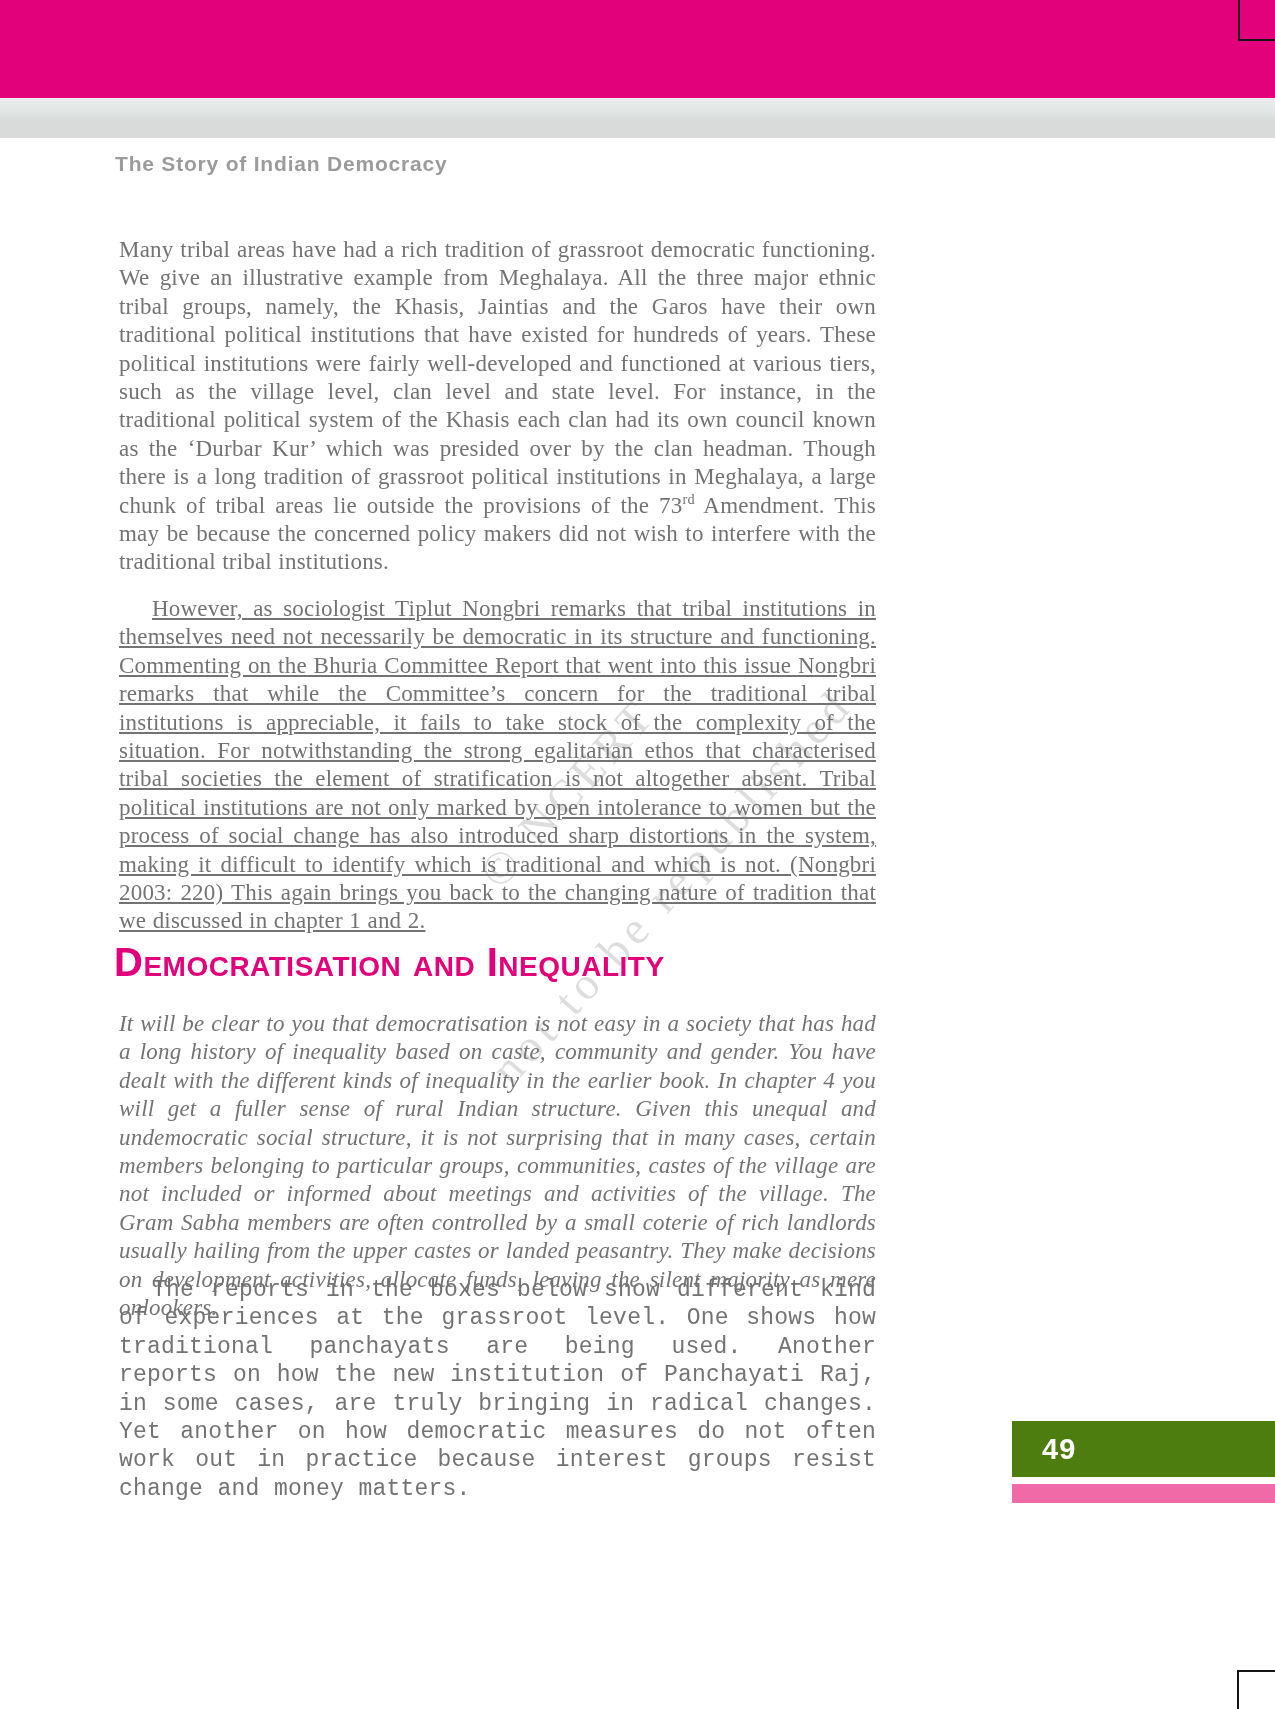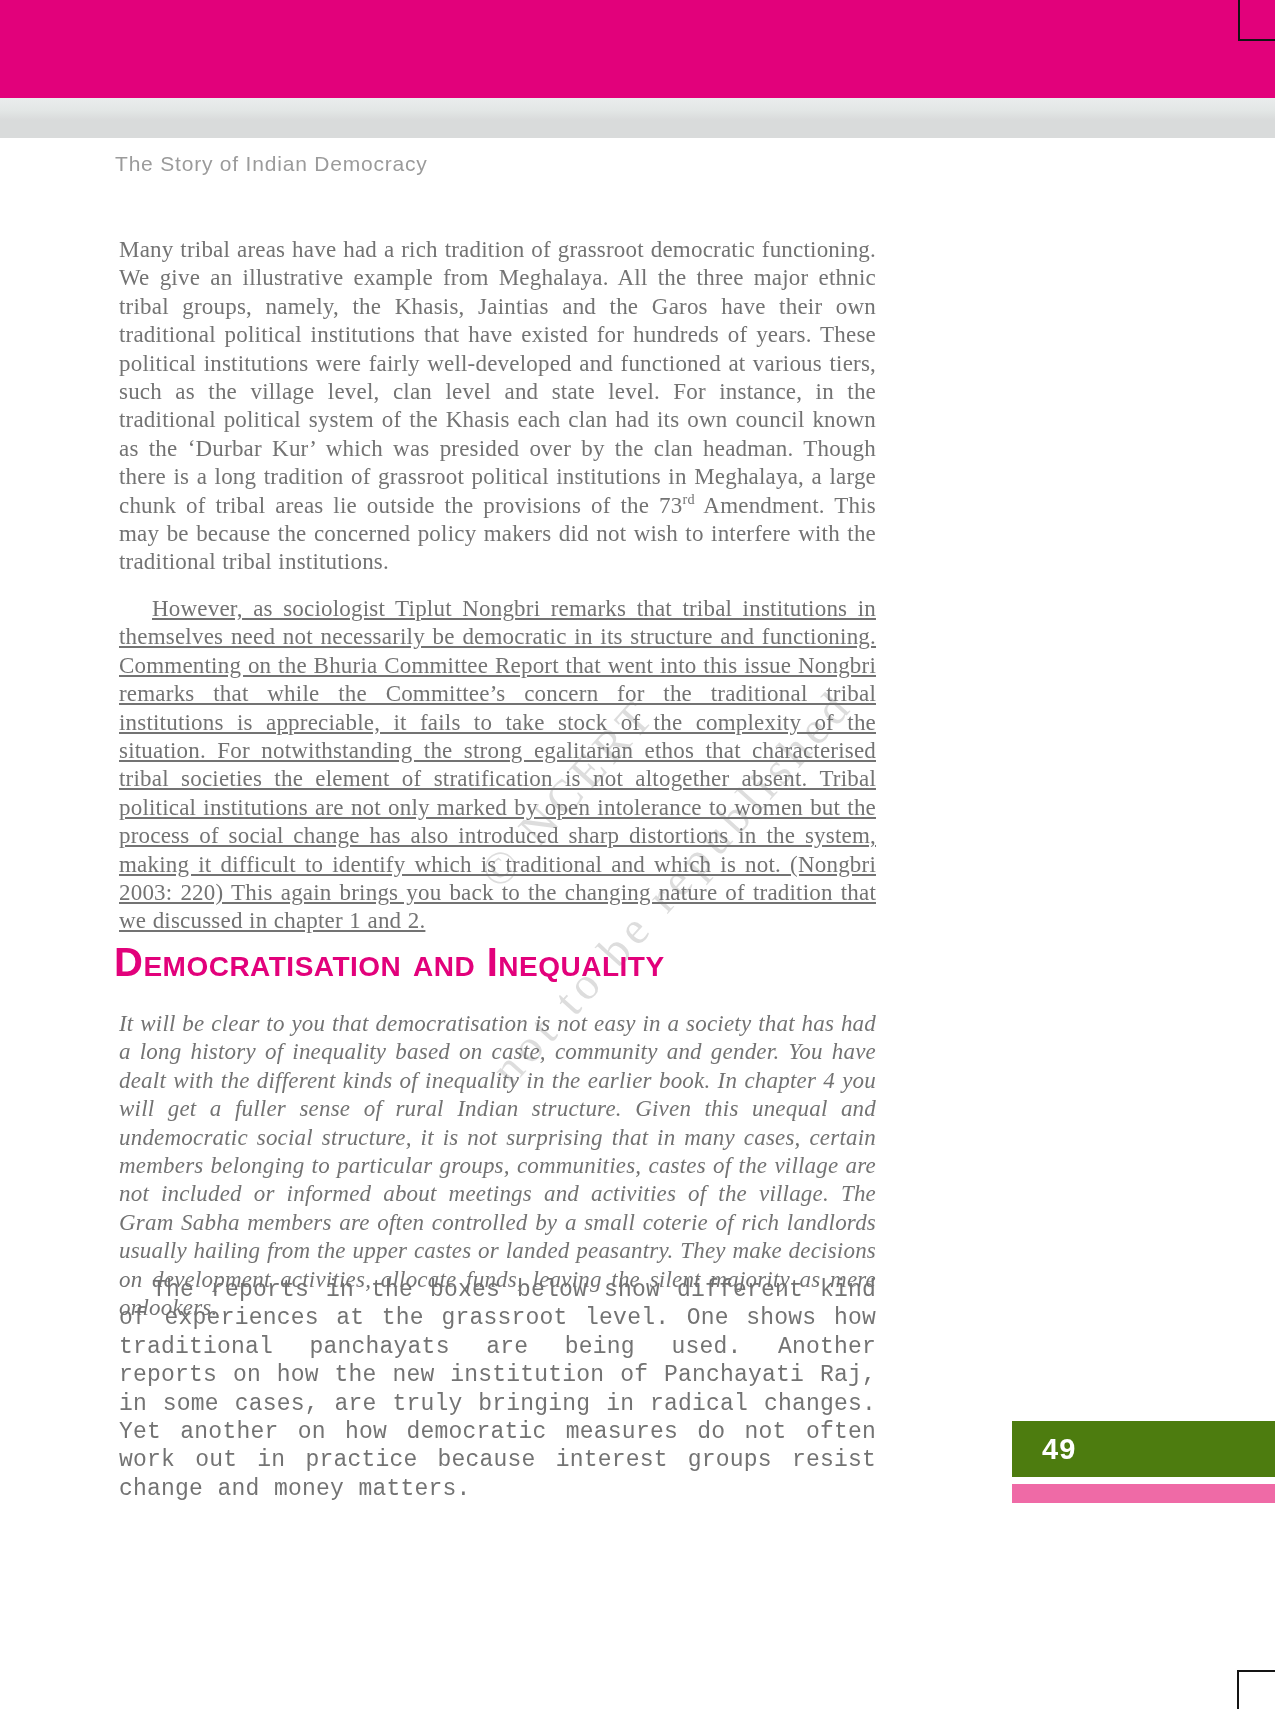--- a/index.html
+++ b/index.html
@@ -20,21 +20,21 @@
     position:absolute;left:1238px;top:-8px;width:55px;height:45px;
     border:2px solid #141414;background:transparent;z-index:3;
   }
   .header-strip{
     position:absolute;left:0;top:98px;width:1275px;height:40px;
     background:linear-gradient(to bottom,#eaeded 0%,#e3e7e6 30%,#d9dbdb 55%,#d9dbdb 100%);
   }
   .running-header{
     position:absolute;left:115px;top:152px;
     font-family:"Liberation Sans", sans-serif;
-    font-size:21px;color:#9b9b9b;letter-spacing:0.8px;font-weight:400;
+    font-size:21px;color:#9b9b9b;letter-spacing:0.8px;font-weight:700;
     z-index:2;
     text-align:right;
   }
   
   .watermark{
     position:absolute;left:360px;top:700px;width:520px;
     transform:rotate(-48deg);
     z-index:1;
     text-align:center;
     color:#d2d2d2;

